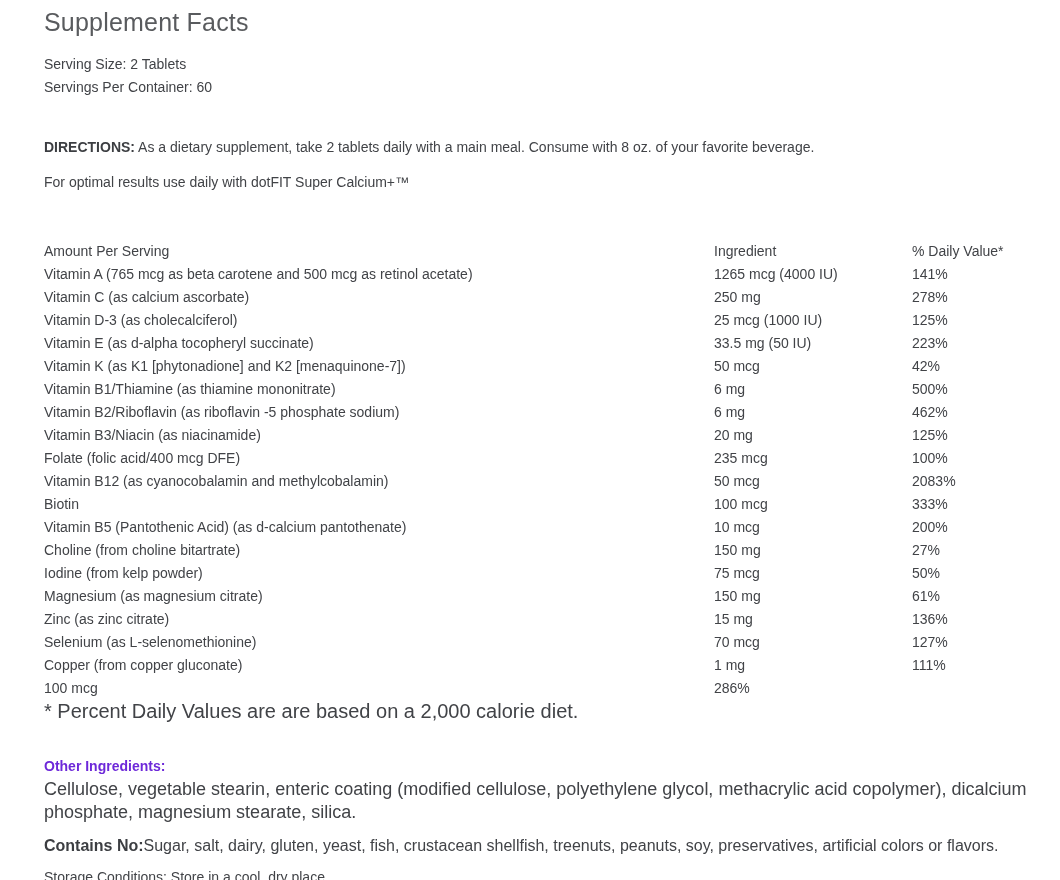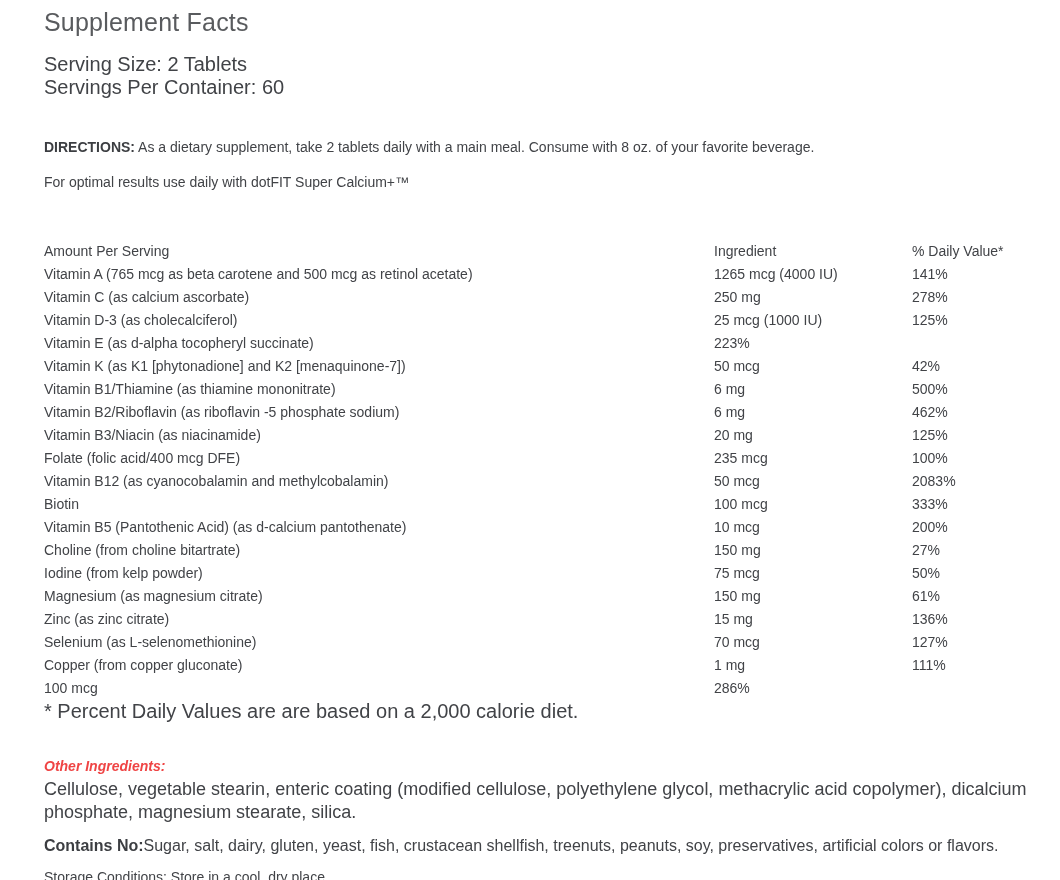--- a/index.html
+++ b/index.html
@@ -17,21 +17,21 @@
     color: #414347;
   }
   .title {
     font-size: 25px;
     font-weight: 300;
     color: #595b5e;
     letter-spacing: 0.2px;
     margin-bottom: 16px;
   }
   .serving-line {
-    font-size: 20px;
+    font-size: 14px;
     color: #414347;
     line-height: 23px;
   }
   .directions {
     font-size: 14px;
     color: #414347;
     margin-top: 40px;
     padding-right: 40px;
   }
   .directions b, .bold { font-weight: bold; color: #3c3e42; }
@@ -48,21 +48,21 @@
     display: grid;
     grid-template-columns: 670px 198px 1fr;
     line-height: 23px;
   }
   .facts-row > div { white-space: nowrap; }
   .footnote {
     font-size: 20px;
     line-height: 23px;
   }
   .footer-block { font-size: 14px; }
-  .other-ing-label { margin-top: 32px; font-weight: bold; color: #ef4444; font-size: 14px; line-height: 23px; font-style: italic; }
+  .other-ing-label { margin-top: 32px; font-weight: bold; color: #6d28d9; font-size: 14px; line-height: 23px; }
   .other-ing-text { font-size: 18px; line-height: 23px; padding-right: 4px; }
   .contains-line { margin-top: 10px; font-size: 16px; line-height: 23px; }
   .storage-line { margin-top: 9px; font-size: 14px; line-height: 23px; }
 </style>
 </head>
 <body>
 
 <div class="page">
 
   <h1 class="title">Supplement Facts</h1>
@@ -96,20 +96,21 @@
         </div>
 
         <div class="facts-row">
           <div>Vitamin D-3 (as cholecalciferol)</div>
           <div>25 mcg (1000 IU)</div>
           <div>125%</div>
         </div>
 
         <div class="facts-row">
           <div>Vitamin E (as d-alpha tocopheryl succinate)</div>
+          <div>33.5 mg (50 IU)</div>
           <div>223%</div>
         </div>
 
         <div class="facts-row">
           <div>Vitamin K (as K1 [phytonadione] and K2 [menaquinone-7])</div>
           <div>50 mcg</div>
           <div>42%</div>
         </div>
 
         <div class="facts-row">

